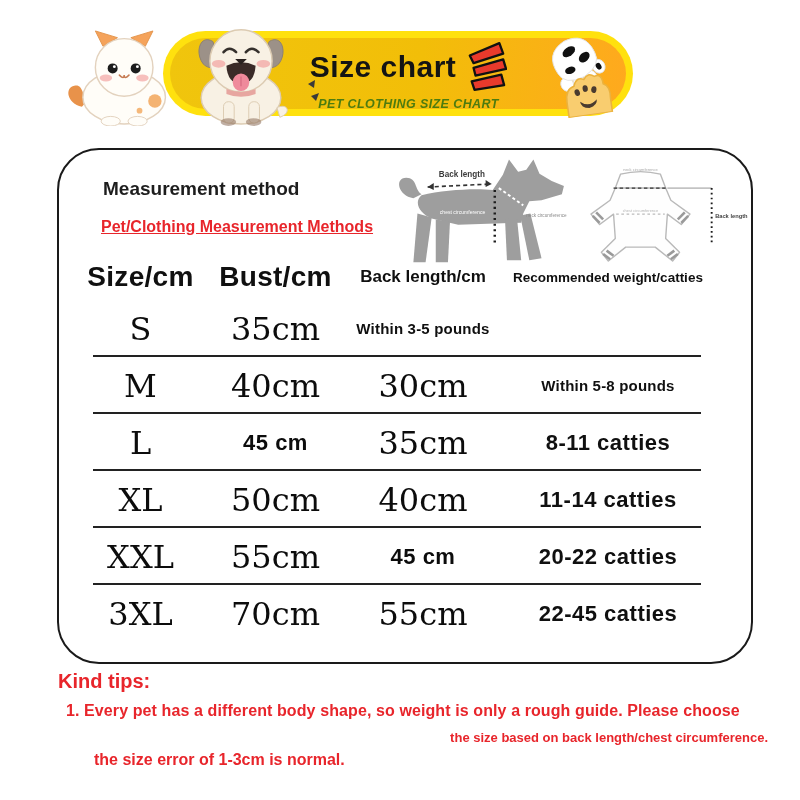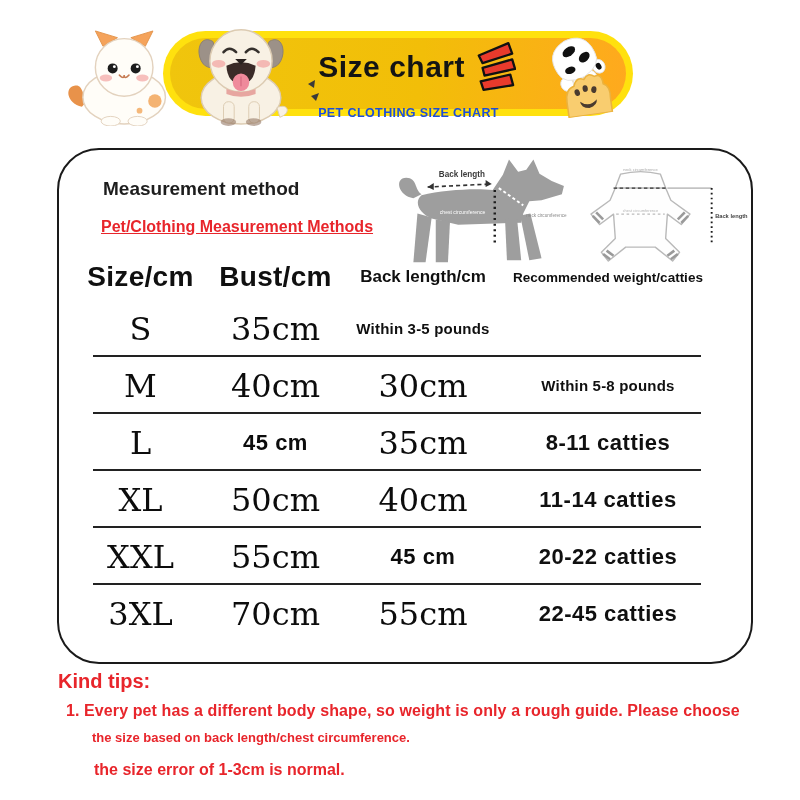--- a/index.html
+++ b/index.html
@@ -5,24 +5,24 @@
   html,body{margin:0;padding:0;background:#ffffff;}
   .page{position:relative;width:800px;height:800px;background:#ffffff;overflow:hidden;
         font-family:"Liberation Sans",sans-serif;color:#111;}
 
   
   .banner{position:absolute;left:163px;top:31px;width:470px;height:85px;
           background:#FFE10E;border-radius:44px;}
   .banner-inner{position:absolute;left:7px;top:7px;right:7px;bottom:7px;border-radius:38px;
           background:linear-gradient(95deg,#F0C50D 0%,#F2BE08 55%,#FFA91E 100%);}
   .banner-text{position:absolute;left:138px;top:10px;width:215px;text-align:center;}
-  .banner-title-row{display:flex;align-items:center;justify-content:flex-end;gap:9px;}
+  .banner-title-row{display:flex;align-items:center;justify-content:center;gap:9px;}
   .banner-title{font-size:30px;font-weight:700;color:#141414;letter-spacing:0.5px;}
-  .banner-subtitle{margin-top:13px;font-size:12.5px;font-weight:800;
-          color:#1d4ed8;letter-spacing:0.4px;white-space:nowrap;}
+  .banner-subtitle{margin-top:4px;font-size:12.5px;font-style:italic;font-weight:800;
+          color:#4d7c0f;letter-spacing:0.4px;white-space:nowrap;}
   .scribble{width:42px;height:52px;}
   .cat-svg{position:absolute;left:60px;top:30px;width:136px;height:96px;}
   .dog-svg{position:absolute;left:166px;top:24px;width:150px;height:102px;}
   .marks-svg{position:absolute;left:306px;top:78px;width:16px;height:26px;}
   .cow-paw{position:absolute;right:26px;top:-3px;width:66px;height:62px;transform:rotate(150deg);}
   .yellow-paw{position:absolute;right:8px;bottom:1px;width:74px;height:46px;transform:rotate(-8deg);}
 
   
   .panel{position:absolute;left:57px;top:148px;width:692px;height:512px;background:#fff;
          border:2px solid #1a1a1a;border-radius:42px;}
@@ -42,21 +42,21 @@
   .h-small{font-size:13.5px;font-weight:700;color:#101010;}
   .v-serif{font-family:"DejaVu Serif","Liberation Serif",serif;font-size:32px;color:#0c0c0c;}
   .v-sans{font-size:22px;font-weight:600;color:#0c0c0c;letter-spacing:0.5px;}
   .w-small{font-size:15px;font-weight:700;color:#101010;letter-spacing:0.2px;}
   .w-large{font-size:22px;font-weight:600;color:#101010;letter-spacing:0.5px;}
 
   
   .tips{position:absolute;left:58px;top:670px;width:710px;color:#E8252B;}
   .tips-heading{font-size:20px;font-weight:800;margin:0 0 9px 0;}
   .tip-l1{font-size:16px;font-weight:700;margin:0 0 10px 8px;letter-spacing:0.1px;}
-  .tip-l2-small{font-size:13px;font-weight:700;margin:0 0 16px 34px;}
+  .tip-l2-small{font-size:13px;font-weight:700;margin:0 0 6px 34px;text-align:right;}
   .tip-l2{font-size:16px;font-weight:700;margin:0 0 0 36px;}
 </style>
 </head>
 <body>
 
 <div class="page">
 
   <div class="banner">
     <div class="banner-inner"></div>
 

